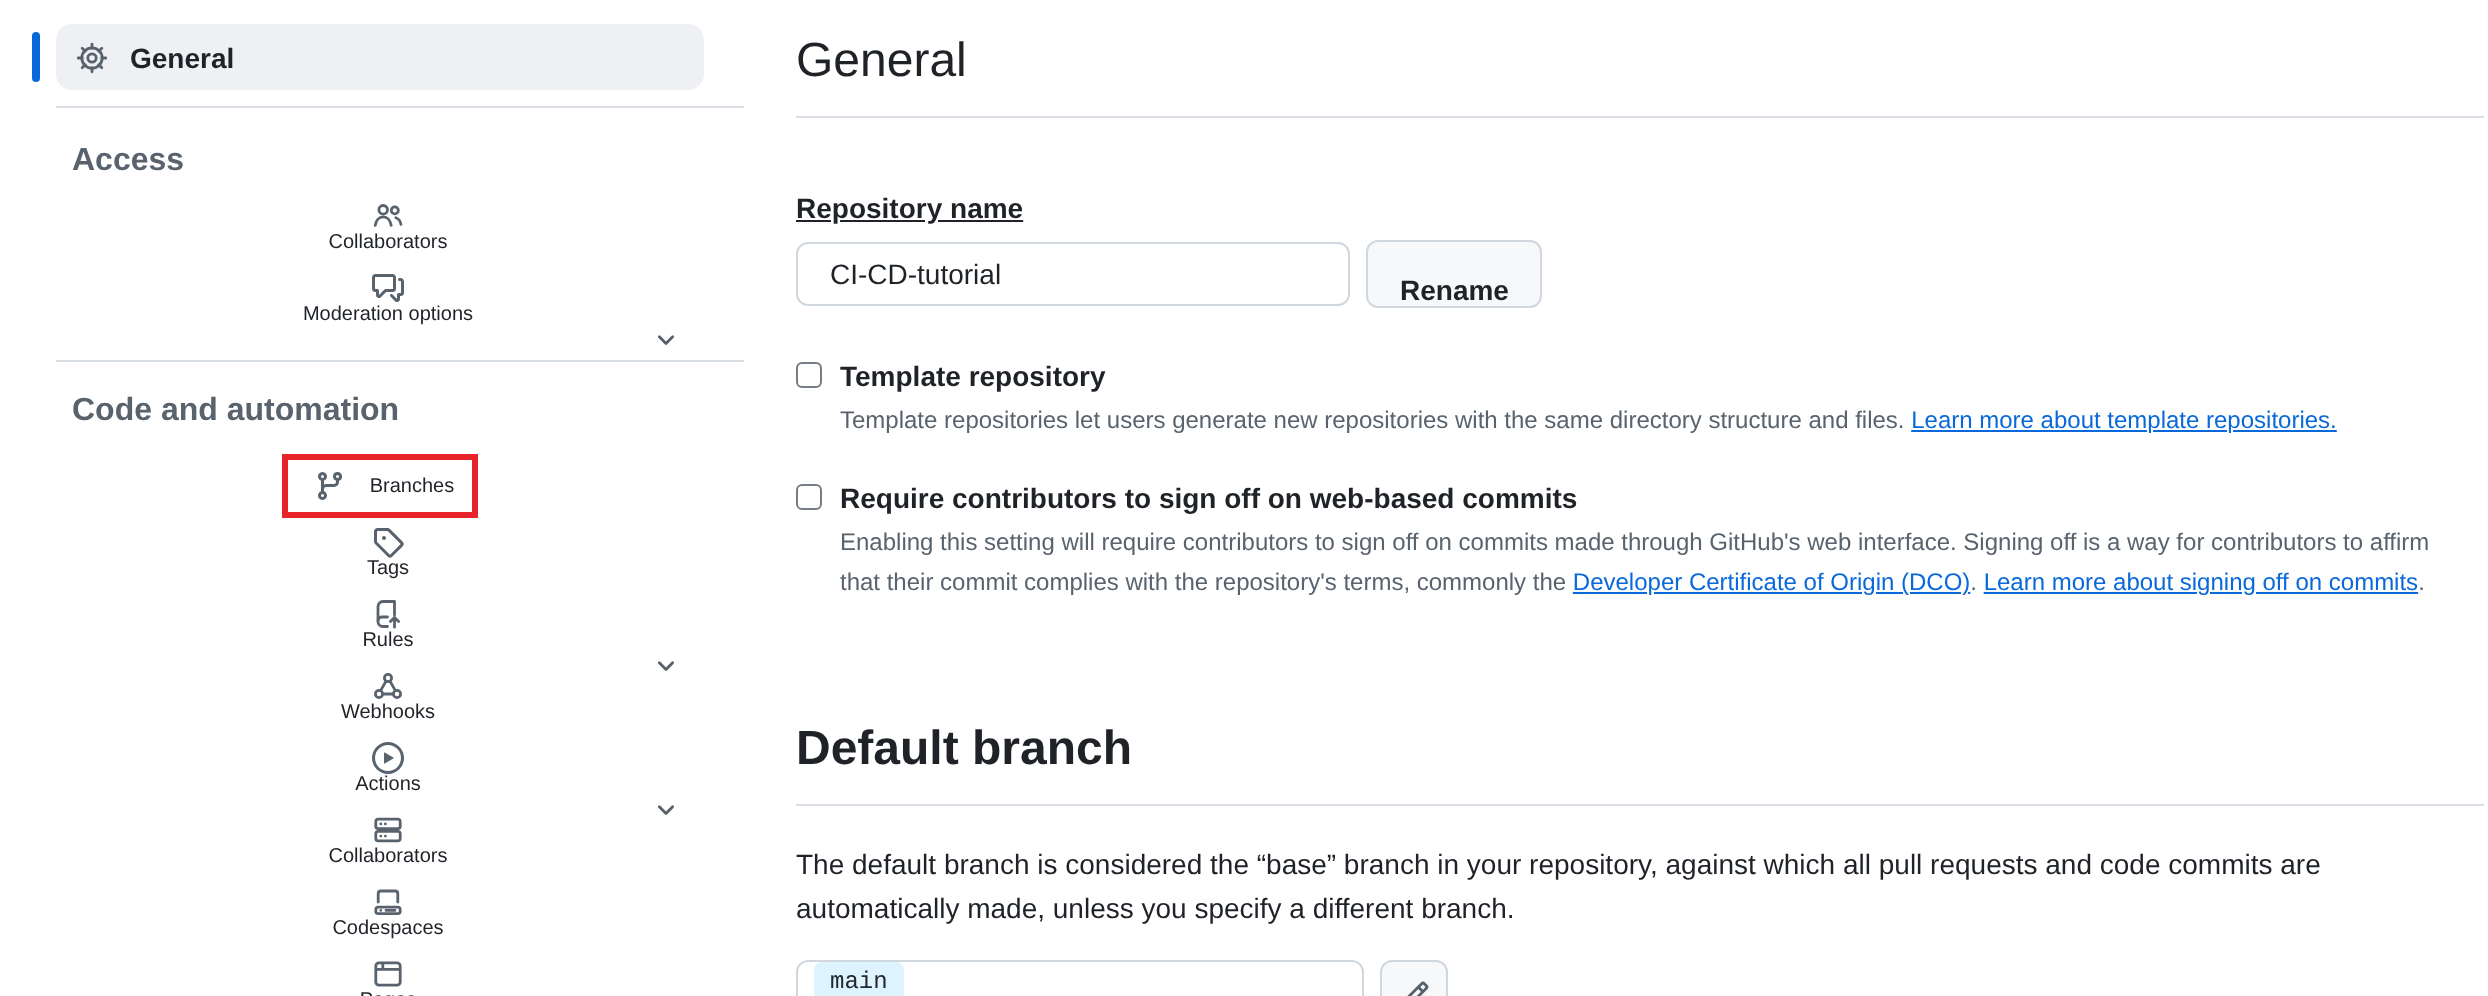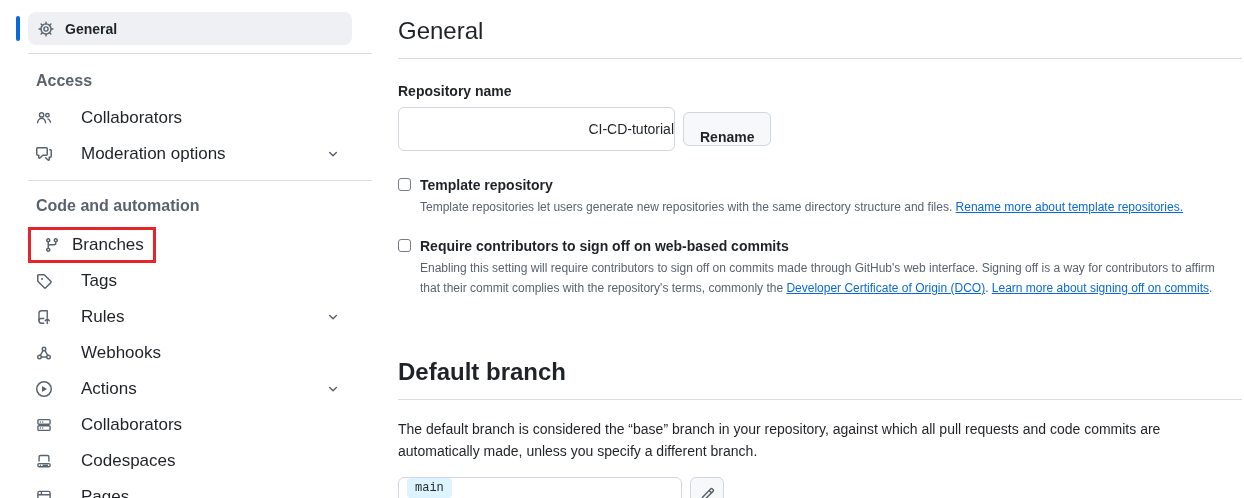--- a/index.html
+++ b/index.html
@@ -21,38 +21,38 @@
 
   
   .sidebar{position:relative;width:372px;flex:none;padding-top:12px;}
   .sel-bar{position:absolute;left:16px;top:16px;width:4px;height:25px;border-radius:2px;background:var(--accent);}
   .nav-pill{margin-left:28px;width:324px;height:33px;background:var(--selected-bg);
             border-radius:8px;display:flex;align-items:center;gap:11px;padding-left:10px;
             font-weight:700;cursor:pointer;}
   .sb-divider{border:none;border-top:1px solid var(--divider);margin:8px 0 0 28px;width:344px;}
   .section-label{margin:18px 0 10px 36px;font-size:16px;font-weight:700;color:var(--muted);}
   .section-label.second{margin-top:16px;margin-bottom:12px;}
-  .nav-row{margin-left:28px;width:324px;height:36px;display:flex;align-items:center;gap:29px;
-           padding-left:8px;border-radius:6px;font-size:17px;cursor:pointer;}
+  .nav-row{margin-left:28px;width:324px;height:36px;display:flex;align-items:center;gap:0;
+           padding-left:8px;border-radius:6px;font-size:10px;cursor:pointer;flex-direction:column;}
   .nav-icon{width:16px;height:16px;flex:none;display:inline-flex;}
   .nav-icon svg{width:16px;height:16px;}
   .chevron{margin-left:auto;margin-right:12px;width:14px;height:14px;display:inline-flex;}
   .chevron svg{width:14px;height:14px;}
   .red-box{display:inline-flex;align-items:center;gap:12px;border:3px solid var(--red);
            margin-left:-8px;padding:5px 9px 5px 13px;}
 
   
   .main{padding:17px 0 0 26px;width:846px;}
   .page-title{font-size:24px;font-weight:400;line-height:28px;color:var(--fg);}
   .h-divider{border:none;border-top:1px solid var(--divider);margin-top:13px;width:844px;}
-  .field-label{margin-top:24px;font-weight:700;font-size:14px;}
+  .field-label{margin-top:37px;font-weight:700;font-size:14px;text-decoration:underline;}
   .inline-row{display:flex;align-items:center;margin-top:8px;}
-  .text-input{width:277px;height:44px;border:1px solid var(--border);border-radius:6px;
-              padding:0 0;font-size:14px;color:var(--fg);background:#fff;outline:none;
-              font-family:"Liberation Sans","DejaVu Sans",sans-serif;text-align:right;}
+  .text-input{width:277px;height:32px;border:1px solid var(--border);border-radius:6px;
+              padding:0 16px;font-size:14px;color:var(--fg);background:#fff;outline:none;
+              font-family:"Liberation Sans","DejaVu Sans",sans-serif;}
   .btn{margin-left:8px;height:24px;padding:16px 16px;background:var(--btn-bg);
        border:1px solid var(--border);border-radius:6px;font-size:14px;font-weight:700;
        color:var(--fg);cursor:pointer;font-family:inherit;}
   .checkbox-row{display:flex;gap:9px;margin-top:25px;}
   .checkbox-row.second{margin-top:20px;}
   .checkbox{width:13px;height:13px;flex:none;margin-top:2px;border:1px solid #767d86;
             border-radius:3px;background:#fff;cursor:pointer;}
   .cb-label{font-weight:700;font-size:14px;line-height:18px;cursor:pointer;}
   .note{font-size:12px;line-height:20px;color:var(--muted);margin-top:3px;max-width:822px;}
   a{color:var(--link);text-decoration:underline;cursor:pointer;}
@@ -240,21 +240,21 @@
       <input class="text-input" type="text" value="CI-CD-tutorial" style="">
       <button class="btn">Rename</button>
     </div>
 
     <div class="checkbox-row">
       <span class="checkbox"></span>
       <div>
         <div class="cb-label">Template repository</div>
         <p class="note">
           <span>Template repositories let users generate new repositories with the same directory structure and files.</span>
-          <a>Rename more about template repositories.</a>
+          <a>Learn more about template repositories.</a>
         </p>
       </div>
     </div>
 
     <div class="checkbox-row second">
       <span class="checkbox"></span>
       <div>
         <div class="cb-label">Require contributors to sign off on web-based commits</div>
         <p class="note">
           <span>Enabling this setting will require contributors to sign off on commits made through GitHub's web interface. Signing off is a way for contributors to affirm that their commit complies with the repository's terms, commonly the </span><a>Developer Certificate of Origin (DCO)</a><span>. </span><a>Learn more about signing off on commits</a><span>.</span>

